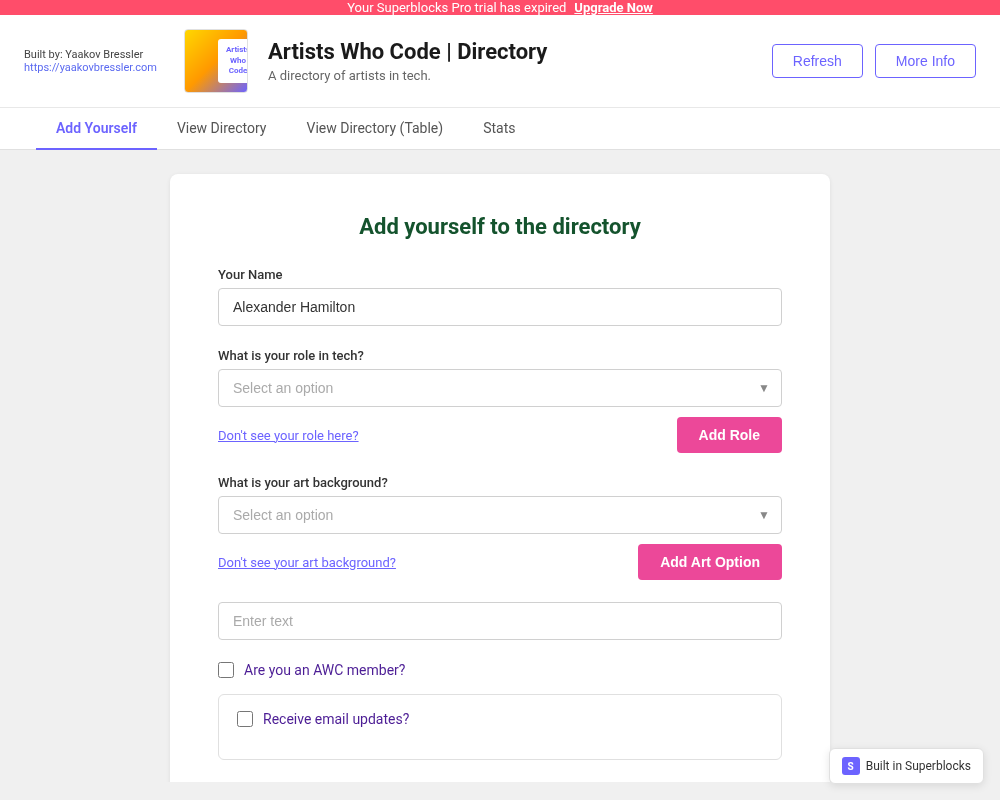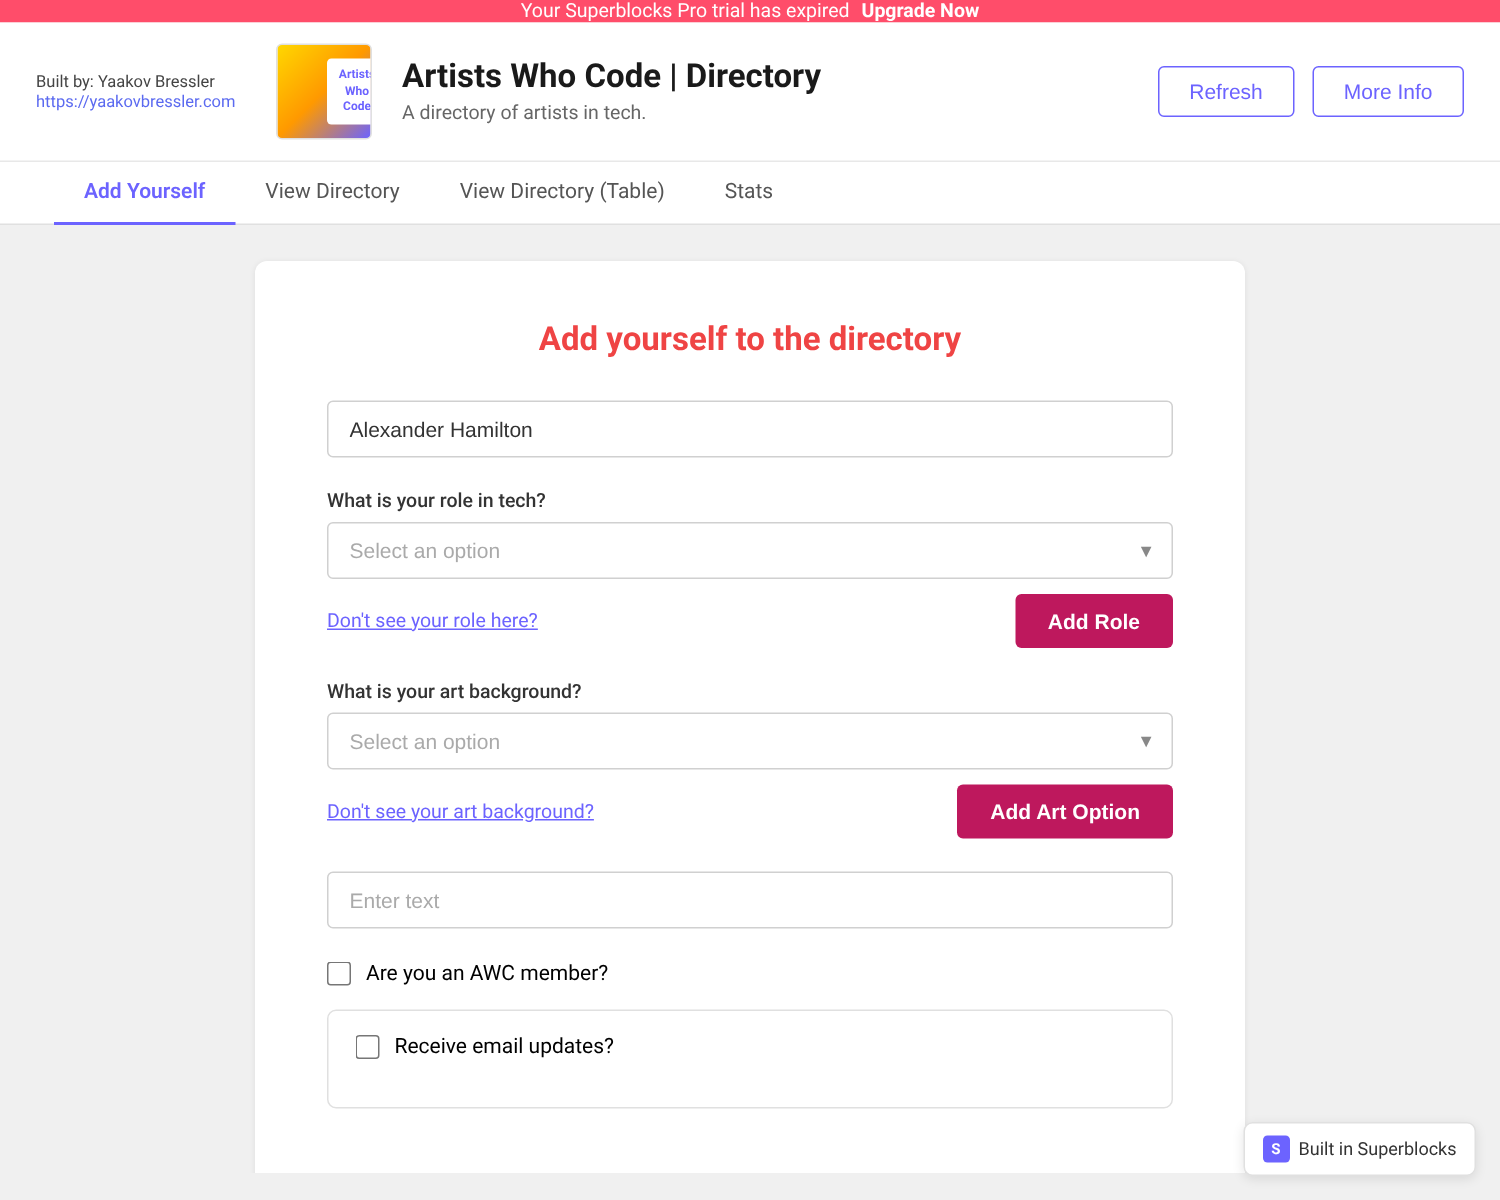--- a/index.html
+++ b/index.html
@@ -20,20 +20,21 @@
       padding: 0 16px;
       font-size: 13px;
       display: flex;
       align-items: center;
       justify-content: center;
       gap: 8px;
     }
     .top-banner a {
       color: white;
       font-weight: bold;
+      text-decoration: underline;
       cursor: pointer;
       text-align: center;
     }
 
     
     .header {
       background: white;
       padding: 14px 24px;
       display: flex;
       align-items: center;
@@ -142,21 +143,21 @@
       padding: 40px 48px;
       max-width: 660px;
       margin: 0 auto;
       box-shadow: 0 1px 4px rgba(0,0,0,0.08);
     }
 
     .form-title {
       text-align: center;
       font-size: 22px;
       font-weight: 700;
-      color: #ef4444;
+      color: #14532d;
       margin-bottom: 28px;
     }
 
     .form-group {
       margin-bottom: 22px;
     }
 
     .form-label {
       display: block;
       font-size: 13px;
@@ -209,21 +210,21 @@
       margin-top: 10px;
     }
     .add-role-link {
       color: #6c63ff;
       font-size: 13px;
       text-decoration: underline;
       cursor: pointer;
       flex: 1;
     }
     .btn-purple {
-      background: #be185d;
+      background: #ec4899;
       color: white;
       border: none;
       padding: 10px 22px;
       border-radius: 4px;
       font-size: 14px;
       font-weight: 600;
       cursor: pointer;
     }
 
     .checkbox-row {
@@ -232,21 +233,21 @@
       gap: 10px;
       margin-bottom: 16px;
     }
     .checkbox-row input[type="checkbox"] {
       width: 16px;
       height: 16px;
       cursor: pointer;
     }
     .checkbox-label {
       font-size: 14px;
-      color: #000000;
+      color: #4c1d95;
     }
 
     .email-updates-box {
       border: 1.5px solid #e0e0e0;
       border-radius: 6px;
       padding: 16px 18px;
       margin-bottom: 16px;
     }
 
     
@@ -309,20 +310,21 @@
   <div class="tab-item">View Directory</div>
   <div class="tab-item">View Directory (Table)</div>
   <div class="tab-item">Stats</div>
 </div>
 
 <div class="main-content">
   <div class="form-card">
     <h2 class="form-title">Add yourself to the directory</h2>
 
     <div class="form-group">
+      <label class="form-label">Your Name</label>
       <input class="form-input" type="text" value="Alexander Hamilton" style="">
     </div>
 
     <div class="form-group">
       <label class="form-label">What is your role in tech?</label>
       <div class="form-select-wrapper">
         <select class="form-select">
           <option value="" disabled="" selected="">Select an option</option>
         </select>
         <span class="select-chevron">▼</span>

